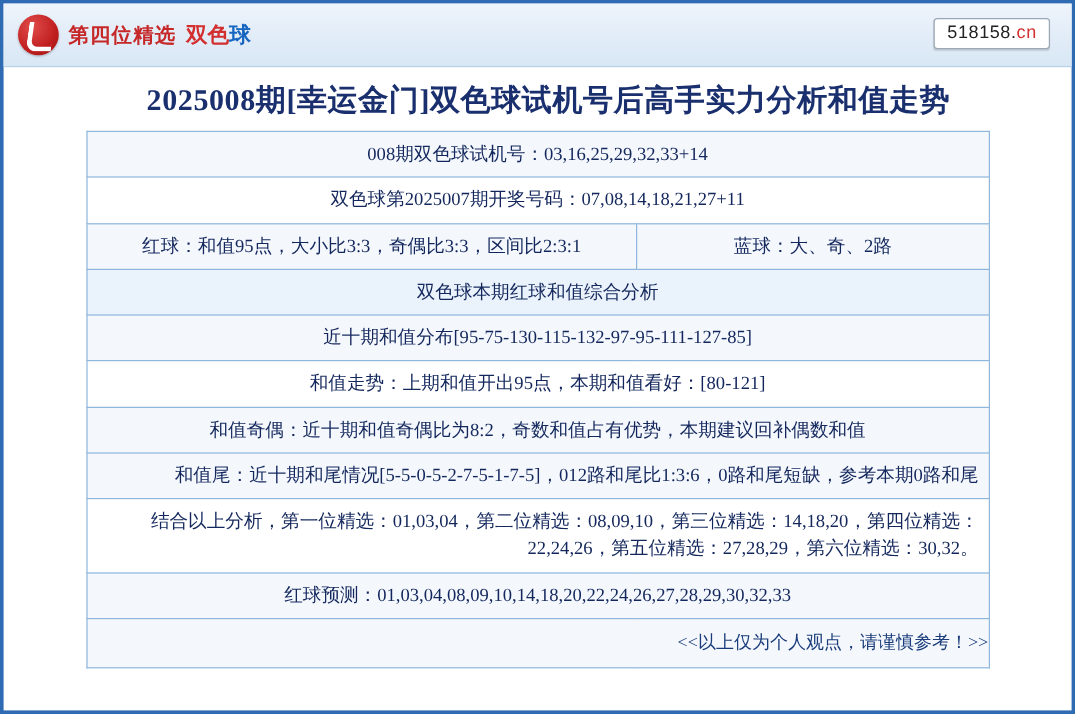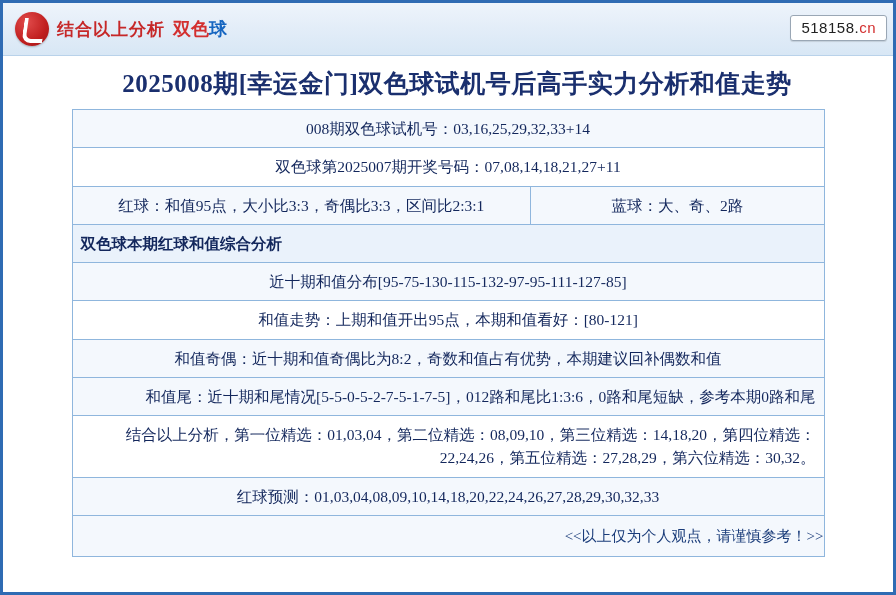--- a/index.html
+++ b/index.html
@@ -67,21 +67,21 @@
     font-family: "Liberation Sans", sans-serif;
     font-size: 18px;
     font-weight: bold;
     letter-spacing: 0px;
     text-align: center;
   }
   .logo-text-ball .s1 { color: #d32f2f; }
   .logo-text-ball .s2 { color: #1565c0; }
   .site-badge {
     position: absolute;
-    right: 6px;
+    right: 18px;
     top: 12px;
     background: #ffffff;
     border: 1px solid #9aa7b5;
     border-radius: 3px;
     padding: 3px 10px 4px 10px;
     font-family: "Liberation Sans", sans-serif;
     font-size: 15px;
     color: #222222;
     letter-spacing: .5px;
     box-shadow: 0 1px 1px rgba(0,0,0,.12);
@@ -111,42 +111,42 @@
     color: #13275c;
     padding: 7px 8px;
     line-height: 1.5;
     vertical-align: middle;
   }
   .c { text-align: center; }
   .l { text-align: right; padding-left: 14px; padding-right: 14px; }
   .row-a td { background: #f4f8fd; }
   .row-b td { background: #ffffff; }
   .sec-title {
-    text-align: left;
-    font-weight: bold;
+    text-align: center;
+    font-weight: normal;
     color: #0f2a66;
     background: #eaf2fb !important;
   }
   .foot td {
     text-align: right;
     color: #1a3c7a;
     font-size: 15px;
     padding: 9px 0;
     background: #f4f8fd;
   }
 </style>
 </head>
 <body>
 
 <div class="page">
 
   <div class="header">
     <div class="logo-wrap">
       <div class="logo-mark"></div>
-      <span class="logo-text-cn">结合以上分析</span>
+      <span class="logo-text-cn">第四位精选</span>
       <span class="logo-text-ball"><span class="s1">双色</span><span class="s2">球</span></span>
     </div>
     <div class="site-badge"><span>518158.</span><span class="dom">cn</span></div>
   </div>
 
   <div class="title">2025008期[幸运金门]双色球试机号后高手实力分析和值走势</div>
 
   <table class="tbl">
     <colgroup>
       <col style="width:61%">

